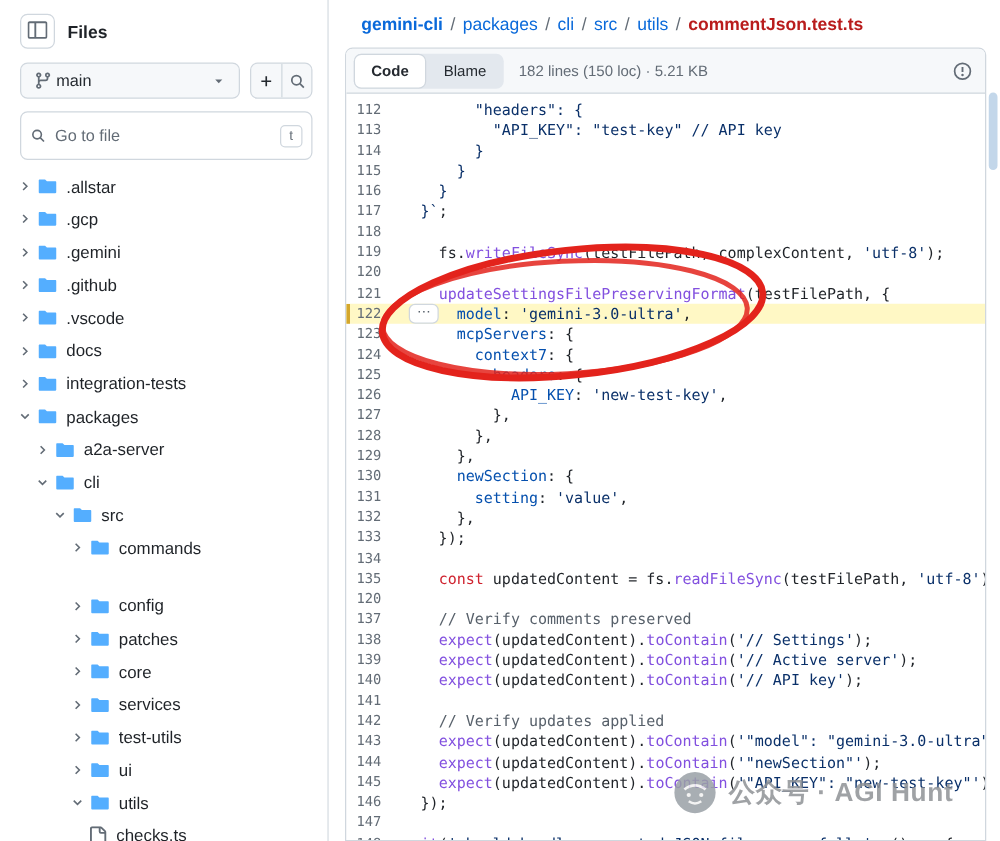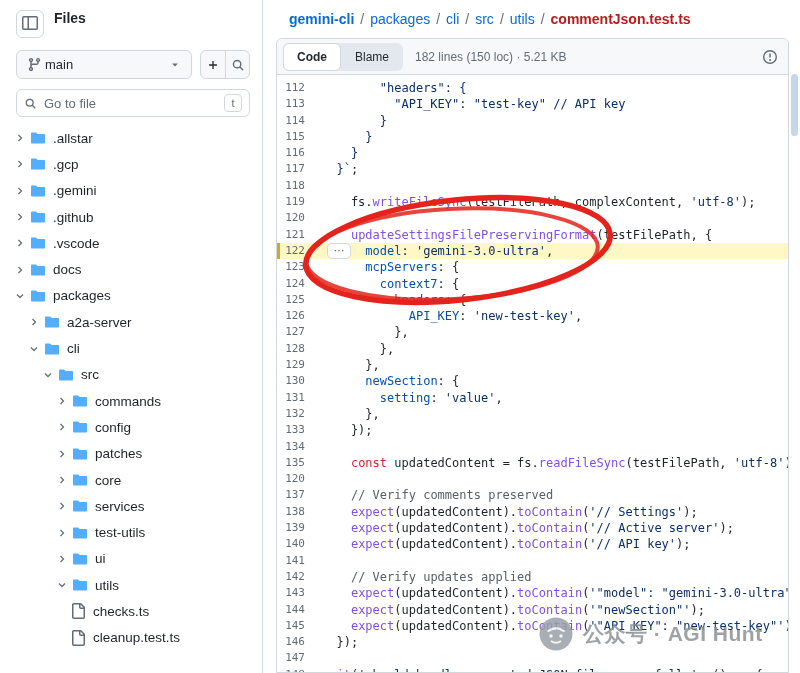--- a/index.html
+++ b/index.html
@@ -6,30 +6,30 @@
   html,body { margin:0; padding:0; }
   body {
     width:800px; height:673px; overflow:hidden;
     background:#ffffff; color:#1f2328;
     font-family:"Liberation Sans", sans-serif; font-size:14px;
   }
   .app { display:flex; width:800px; height:673px; position:relative; }
 
   
   .sidebar { width:263px; min-width:263px; border-right:1px solid #d0d7de; padding:10px 12px 0 16px; overflow:hidden; background:#fff; }
-  .sb-head { display:flex; align-items:flex-start; gap:10px; height:30px; }
+  .sb-head { display:flex; align-items:center; gap:10px; height:30px; }
   .icon-btn { background:#fff; border:1px solid #d0d7de; border-radius:6px; width:28px; height:28px; display:flex; align-items:center; justify-content:center; cursor:pointer; padding:0; }
   .sb-title { font-weight:700; font-size:14px; }
   .sb-controls { display:flex; gap:8px; margin-top:10px; }
   .branch-btn { flex:1; display:flex; align-items:center; gap:3px; height:29px; padding:0 10px; background:#f6f8fa; border:1px solid #d0d7de; border-radius:6px; font-size:13px; font-weight:500; color:#24292f; cursor:pointer; font-family:inherit; }
   .branch-btn .caret { margin-left:auto; display:flex; }
   .btn-pair { display:flex; border:1px solid #d0d7de; border-radius:6px; overflow:hidden; height:29px; background:#f6f8fa; }
   .btn-pair button { width:24px; border:none; background:transparent; display:flex; align-items:center; justify-content:center; cursor:pointer; padding:0; }
   .btn-pair button + button { border-left:1px solid #d0d7de; }
-  .goto { margin-top:10px; display:flex; align-items:center; gap:7px; height:28px; border:1px solid #d0d7de; border-radius:6px; padding:0 7px; color:#636c76; background:#fff; cursor:text; }
+  .goto { margin-top:10px; display:flex; align-items:center; gap:7px; height:39px; border:1px solid #d0d7de; border-radius:6px; padding:0 7px; color:#636c76; background:#fff; cursor:text; }
   .goto .ph { font-size:13px; color:#636c76; flex:1; }
   .key-badge { border:1px solid #d0d7de; border-radius:4px; font-size:11px; min-width:18px; height:18px; display:flex; align-items:center; justify-content:center; color:#636c76; background:#fff; }
   .tree { margin-top:8px; margin-left:-6px; }
   .tree-row { display:flex; align-items:center; height:26.3px; font-size:13.5px; cursor:pointer; border-radius:6px; color:#1f2328; }
   .chev { width:12px; min-width:12px; display:flex; margin-right:4px; }
   .ficon { width:16px; min-width:16px; display:flex; margin-right:7px; }
   .tlabel { white-space:nowrap; }
 
   
   .main { flex:1; position:relative; overflow:hidden; background:#fff; }
@@ -197,20 +197,33 @@
           <span class="ficon">
             <svg width="16" height="16" viewBox="0 0 16 16">
               <path fill="#54aeff" d="M1.75 2.5h4.3l1.5 1.5h6.7c.41 0 .75.34.75.75v8c0 .41-.34.75-.75.75H1.75a.75.75 0 0 1-.75-.75v-9.5c0-.41.34-.75.75-.75Z"></path>
             </svg>
           </span>
           <span class="tlabel">docs</span>
         </div>
         <div class="tree-row" style="padding-left: 4px;">
           <span class="chev">
             <svg width="12" height="12" viewBox="0 0 16 16">
+              <path d="M6 4l4 4-4 4" fill="none" stroke="#636c76" stroke-width="1.7"></path>
+            </svg>
+          </span>
+          <span class="ficon">
+            <svg width="16" height="16" viewBox="0 0 16 16">
+              <path fill="#54aeff" d="M1.75 2.5h4.3l1.5 1.5h6.7c.41 0 .75.34.75.75v8c0 .41-.34.75-.75.75H1.75a.75.75 0 0 1-.75-.75v-9.5c0-.41.34-.75.75-.75Z"></path>
+            </svg>
+          </span>
+          <span class="tlabel">integration-tests</span>
+        </div>
+        <div class="tree-row" style="padding-left: 4px;">
+          <span class="chev">
+            <svg width="12" height="12" viewBox="0 0 16 16">
               <path d="M4 6l4 4 4-4" fill="none" stroke="#636c76" stroke-width="1.7"></path>
             </svg>
           </span>
           <span class="ficon">
             <svg width="16" height="16" viewBox="0 0 16 16">
               <path fill="#54aeff" d="M1.75 2.5h4.3l1.5 1.5h6.7c.41 0 .75.34.75.75v8c0 .41-.34.75-.75.75H1.75a.75.75 0 0 1-.75-.75v-9.5c0-.41.34-.75.75-.75Z"></path>
             </svg>
           </span>
           <span class="tlabel">packages</span>
         </div>
@@ -259,21 +272,21 @@
               <path d="M6 4l4 4-4 4" fill="none" stroke="#636c76" stroke-width="1.7"></path>
             </svg>
           </span>
           <span class="ficon">
             <svg width="16" height="16" viewBox="0 0 16 16">
               <path fill="#54aeff" d="M1.75 2.5h4.3l1.5 1.5h6.7c.41 0 .75.34.75.75v8c0 .41-.34.75-.75.75H1.75a.75.75 0 0 1-.75-.75v-9.5c0-.41.34-.75.75-.75Z"></path>
             </svg>
           </span>
           <span class="tlabel">commands</span>
         </div>
-        <div class="tree-row" style="padding-left: 46px;">
+        <div class="tree-row" style="padding-left: 46px; margin-top: 20px;">
           <span class="chev">
             <svg width="12" height="12" viewBox="0 0 16 16">
               <path d="M6 4l4 4-4 4" fill="none" stroke="#636c76" stroke-width="1.7"></path>
             </svg>
           </span>
           <span class="ficon">
             <svg width="16" height="16" viewBox="0 0 16 16">
               <path fill="#54aeff" d="M1.75 2.5h4.3l1.5 1.5h6.7c.41 0 .75.34.75.75v8c0 .41-.34.75-.75.75H1.75a.75.75 0 0 1-.75-.75v-9.5c0-.41.34-.75.75-.75Z"></path>
             </svg>
           </span>

